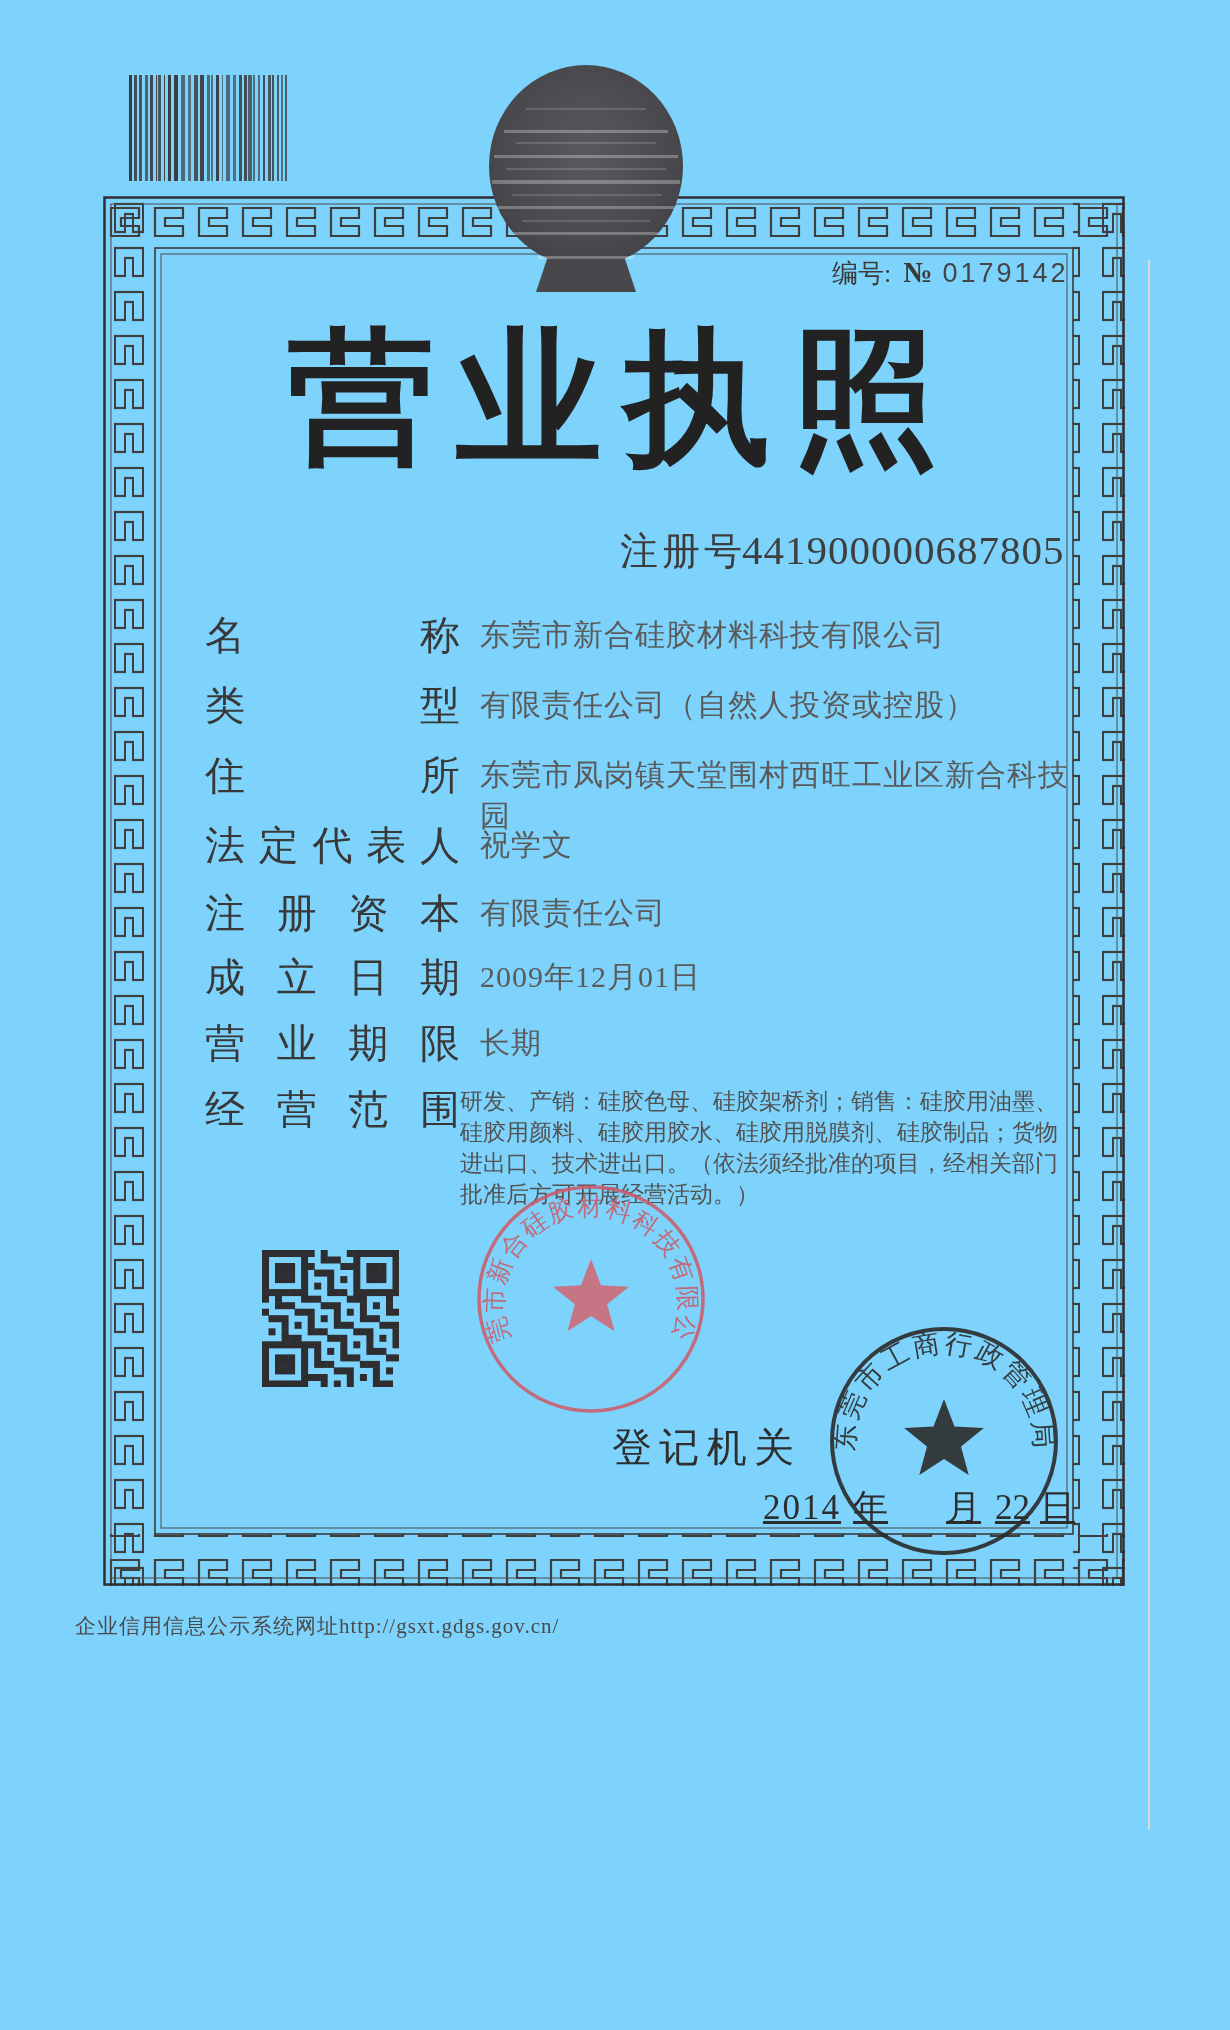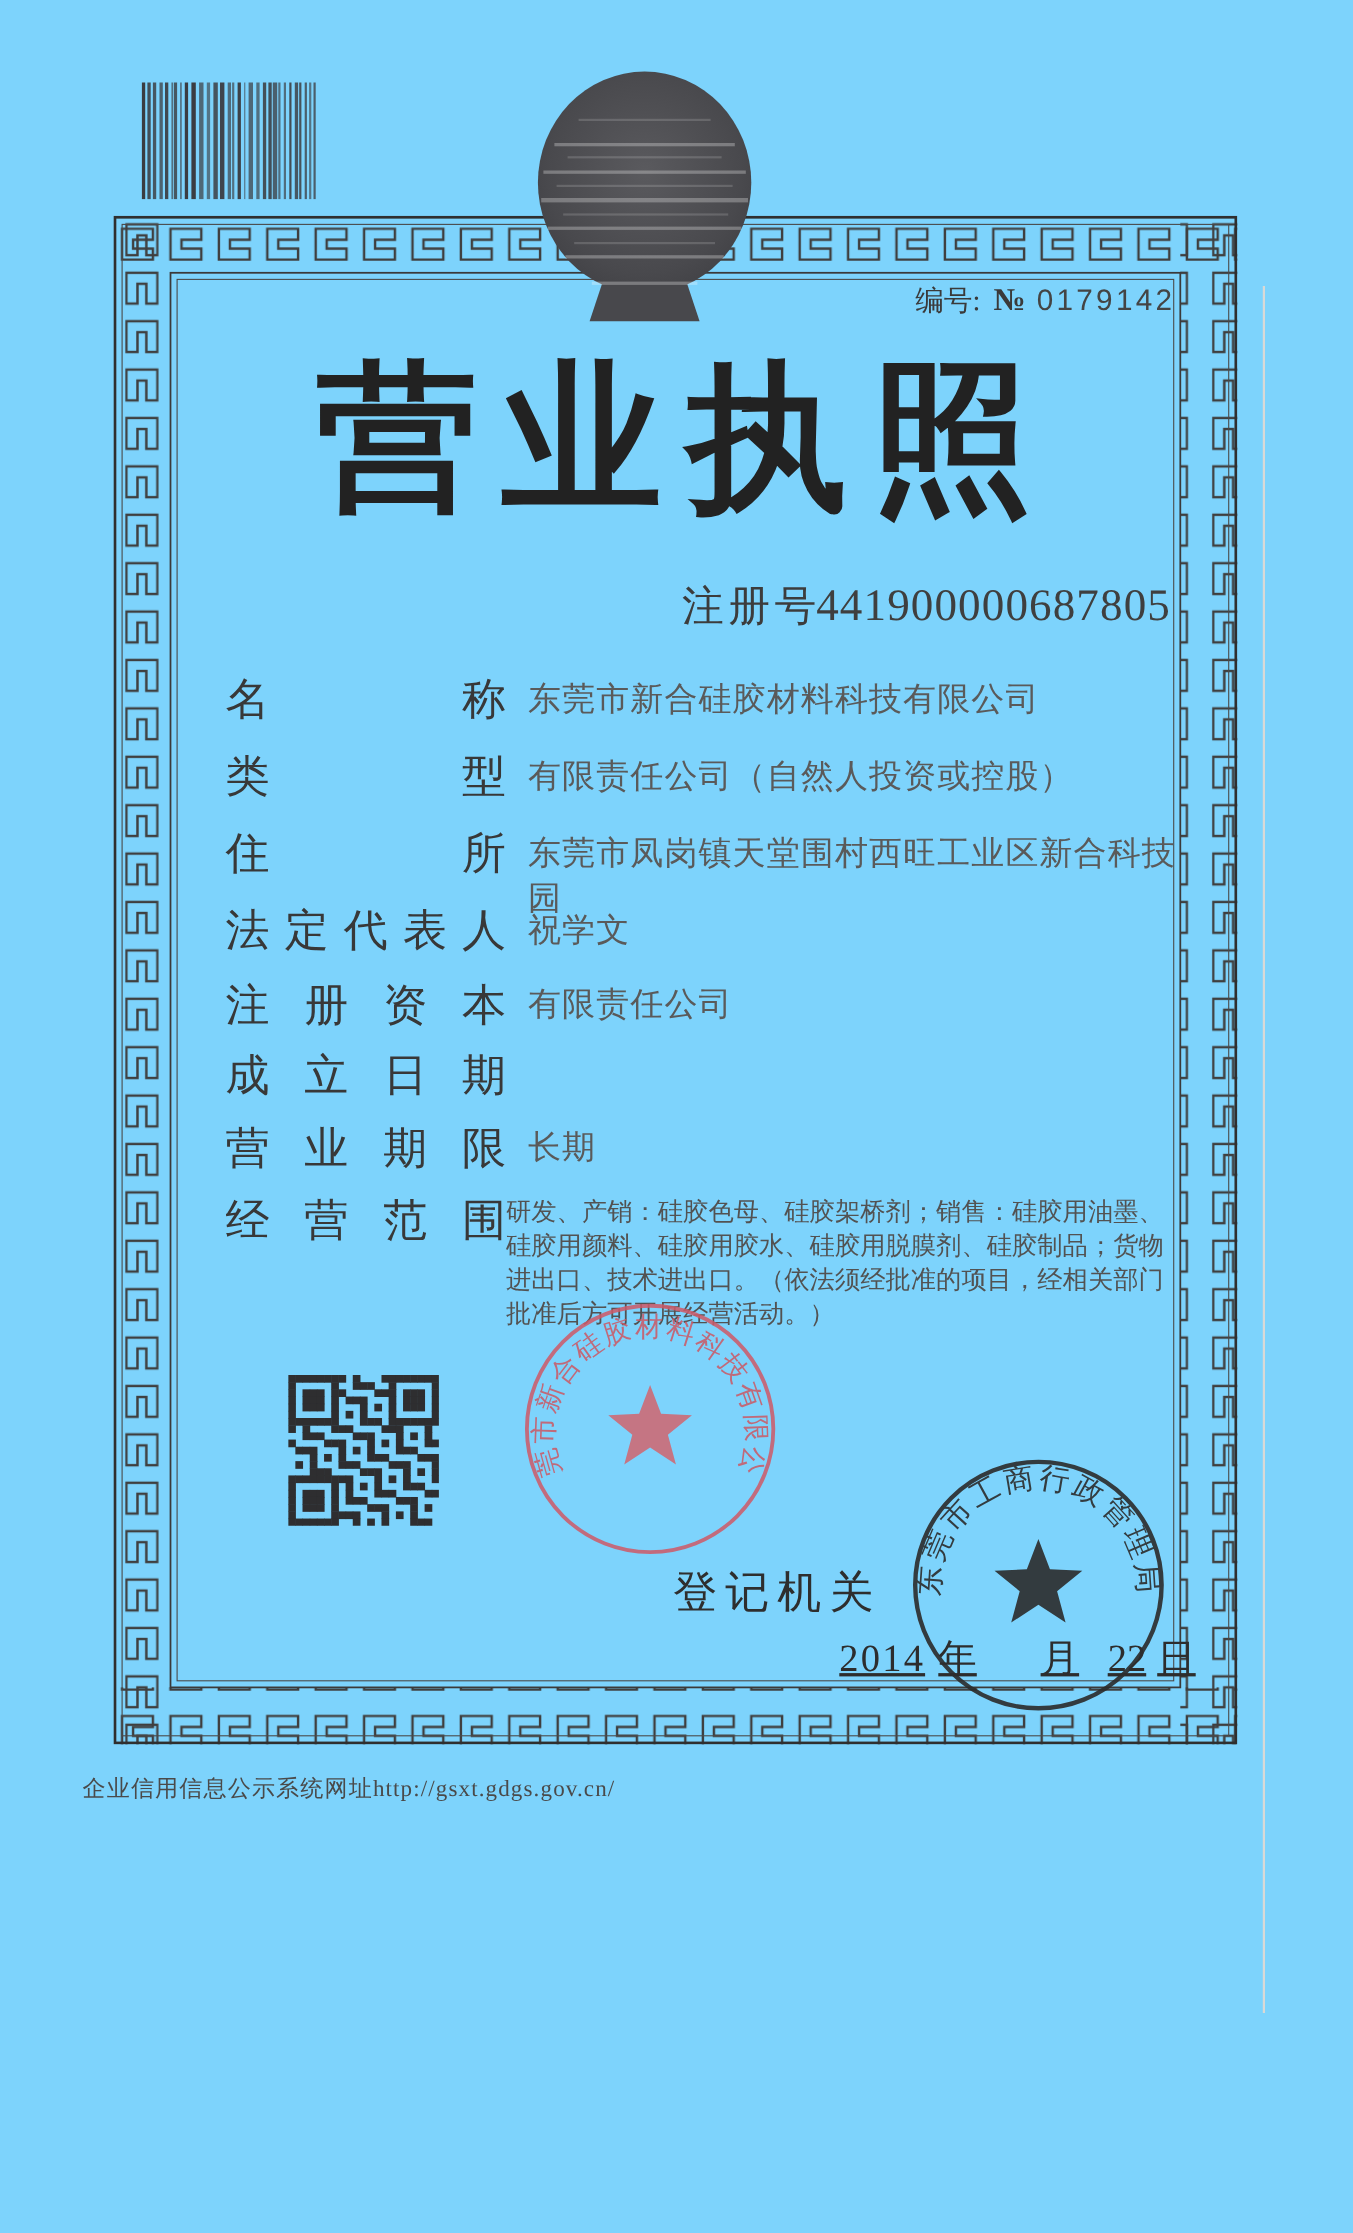--- a/index.html
+++ b/index.html
@@ -34,21 +34,21 @@
   
   #qr{position:absolute;left:262px;top:1250px;width:137px;height:137px;}
   #company-seal{position:absolute;left:455px;top:1163px;width:272px;height:272px;opacity:.85;}
   #authority-seal{position:absolute;left:808px;top:1305px;width:272px;height:272px;opacity:.9;}
   
   #registrar{position:absolute;left:612px;top:1420px;width:182px;font-size:40px;color:#2e2e2e;}
   #dateline{position:absolute;left:763px;top:1484px;display:flex;align-items:baseline;
             font-size:35px;color:#2d2d2d;text-decoration:underline;}
   #dateline .yr{letter-spacing:2px;}
   #dateline .u1{margin-left:12px;} #dateline .u2{margin-left:58px;}
-  #dateline .dy{margin-left:26px;} #dateline .u3{margin-left:10px;}
+  #dateline .dy{margin-left:14px;} #dateline .u3{margin-left:10px;}
   
   #footer-left{position:absolute;left:75px;top:1612px;font-size:21px;color:#4a4a4a;letter-spacing:1px;}
   #footer-right{position:absolute;left:718px;top:1604px;font-size:23px;color:#2f2f2f;letter-spacing:2px;}
 </style>
 </head>
 <body>
 
 <div id="page">
 
   <svg id="barcode" viewBox="0 0 168 110">
@@ -196,20 +196,21 @@
         </div>
         <div class="field-value">有限责任公司</div>
       </div>
       <div class="field-row" style="top: 950px;">
         <div class="field-label spread">
           <span>成</span>
           <span>立</span>
           <span>日</span>
           <span>期</span>
         </div>
+        <div class="field-value">2009年12月01日</div>
       </div>
       <div class="field-row" style="top: 1016px;">
         <div class="field-label spread">
           <span>营</span>
           <span>业</span>
           <span>期</span>
           <span>限</span>
         </div>
         <div class="field-value">长期</div>
       </div>

